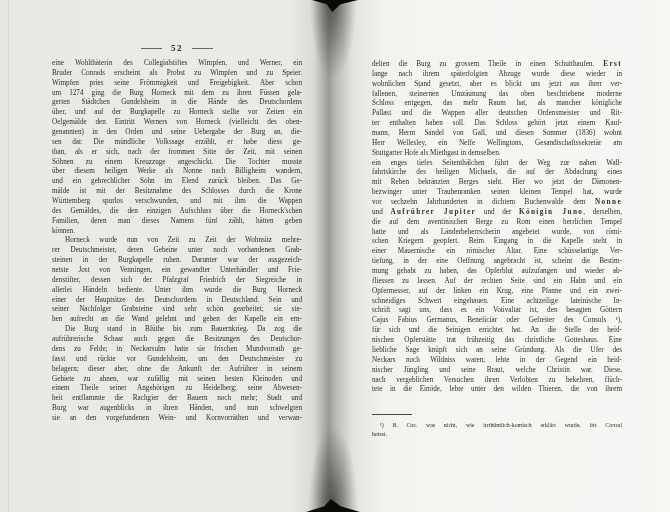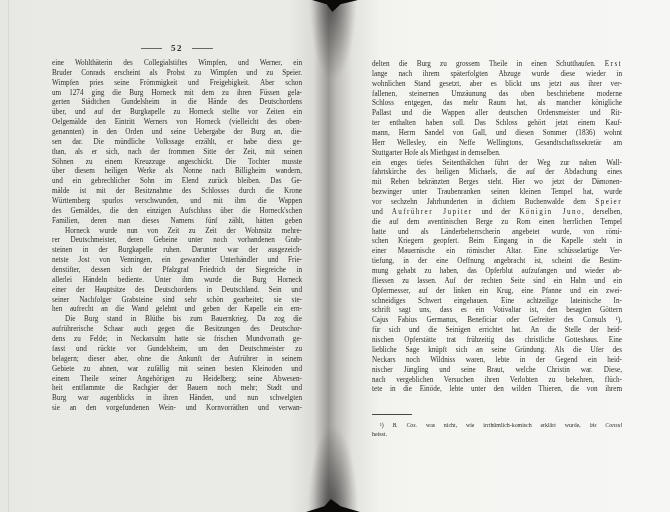--- a/index.html
+++ b/index.html
@@ -69,21 +69,21 @@
     text-rendering:optimizeLegibility;
   }
   .pagebody.leftbody{left:52px;top:59px;}
   .pagebody.rightbody{left:372px;top:60px;}
   .bl{
     height:9.87px;overflow:hidden;white-space:normal;
     text-align:justify;text-align-last:justify;
   }
   .bl.end{text-align-last:left;}
   .bl.ind{text-indent:13px;}
-  .sp{letter-spacing:1.4px;}
+  .sp{letter-spacing:1.4px;font-weight:bold;}
   .it{font-style:italic;}
   
   .footnote-rule{
     position:absolute;left:372px;top:414px;width:40px;height:1px;
     background:var(--rule,#4a463f);
   }
   .footnote{
     position:absolute;left:372px;top:421px;width:250px;
     font-size:5.9px;line-height:8.6px;color:var(--ink,#332f29);
   }
@@ -112,20 +112,21 @@
       <div class="bl">genannten) in den Orden und seine Uebergabe der Burg an, die-</div>
       <div class="bl">sen dar.  Die mündliche Volkssage erzählt, er habe diess ge-</div>
       <div class="bl">than, als er sich, nach der frommen Sitte der Zeit, mit seinen</div>
       <div class="bl">Söhnen zu einem Kreuzzuge angeschickt.  Die Tochter musste</div>
       <div class="bl">über diesem heiligen Werke als Nonne nach Billigheim wandern,</div>
       <div class="bl">und ein gebrechlicher Sohn im Elend zurück bleiben.  Das Ge-</div>
       <div class="bl">mälde ist mit der Besitznahme des Schlosses durch die Krone</div>
       <div class="bl">Württemberg spurlos verschwunden, und mit ihm die Wappen</div>
       <div class="bl">des Gemäldes, die den einzigen Aufschluss über die Horneck'schen</div>
       <div class="bl">Familien, deren man dieses Namens fünf zählt, hätten geben</div>
+      <div class="bl end">können.</div>
       <div class="bl ind">Horneck wurde nun von Zeit zu Zeit der Wohnsitz mehre-</div>
       <div class="bl">rer Deutschmeister, deren Gebeine unter noch vorhandenen Grab-</div>
       <div class="bl">steinen in der Burgkapelle ruhen.  Darunter war der ausgezeich-</div>
       <div class="bl">netste Jost von Venningen, ein gewandter Unterhändler und Frie-</div>
       <div class="bl">denstifter, dessen sich der Pfalzgraf Friedrich der Siegreiche in</div>
       <div class="bl">allerlei Händeln bediente.  Unter ihm wurde die Burg Horneck</div>
       <div class="bl">einer der Hauptsitze des Deutschordens in Deutschland.  Sein und</div>
       <div class="bl">seiner Nachfolger Grabsteine sind sehr schön gearbeitet; sie ste-</div>
       <div class="bl">hen aufrecht an die Wand gelehnt und geben der Kapelle ein ern-</div>
       <div class="bl ind">Die Burg stand in Blüthe bis zum Bauernkrieg.  Da zog die</div>
@@ -148,21 +149,21 @@
       <div class="bl">Schloss entgegen, das mehr Raum hat, als mancher königliche</div>
       <div class="bl">Pallast und die Wappen aller deutschen Ordensmeister und Rit-</div>
       <div class="bl">ter enthalten haben soll.  Das Schloss gehört jetzt einem Kauf-</div>
       <div class="bl">mann, Herrn Sandel von Gall, und diesen Sommer (1836) wohnt</div>
       <div class="bl">Herr Wellesley, ein Neffe Wellingtons, Gesandtschaftssekretär am</div>
       <div class="bl end">Stuttgarter Hofe als Miethgast in demselben.</div>
       <div class="bl">ein enges tiefes Seitenthälchen führt der Weg zur nahen Wall-</div>
       <div class="bl">fahrtskirche des heiligen Michaels, die auf der Abdachung eines</div>
       <div class="bl">mit Reben bekränzten Berges steht.  Hier wo jetzt der Dämonen-</div>
       <div class="bl">bezwinger unter Traubenranken seinen kleinen Tempel hat, wurde</div>
-      <div class="bl">vor sechzehn Jahrhunderten in dichtem Buchenwalde dem <span class="sp">Speier</span></div>
+      <div class="bl">vor sechzehn Jahrhunderten in dichtem Buchenwalde dem <span class="sp">Nonne</span></div>
       <div class="bl">und <span class="sp">Aufrührer Jupiter</span> und der <span class="sp">Königin Juno</span>, derselben,</div>
       <div class="bl">die auf dem aventinischen Berge zu Rom einen herrlichen Tempel</div>
       <div class="bl">hatte und als Länderbeherrscherin angebetet wurde, von römi-</div>
       <div class="bl">schen Kriegern geopfert.  Beim Eingang in die Kapelle steht in</div>
       <div class="bl">einer Mauernische ein römischer Altar.  Eine schüsselartige Ver-</div>
       <div class="bl">tiefung, in der eine Oeffnung angebracht ist, scheint die Bestim-</div>
       <div class="bl">mung gehabt zu haben, das Opferblut aufzufangen und wieder ab-</div>
       <div class="bl">fliessen zu lassen.  Auf der rechten Seite sind ein Hahn und ein</div>
       <div class="bl">Opfermesser, auf der linken ein Krug, eine Pfanne und ein zwei-</div>
       <div class="bl">schneidiges Schwert eingehauen.  Eine achtzeilige lateinische In-</div>

